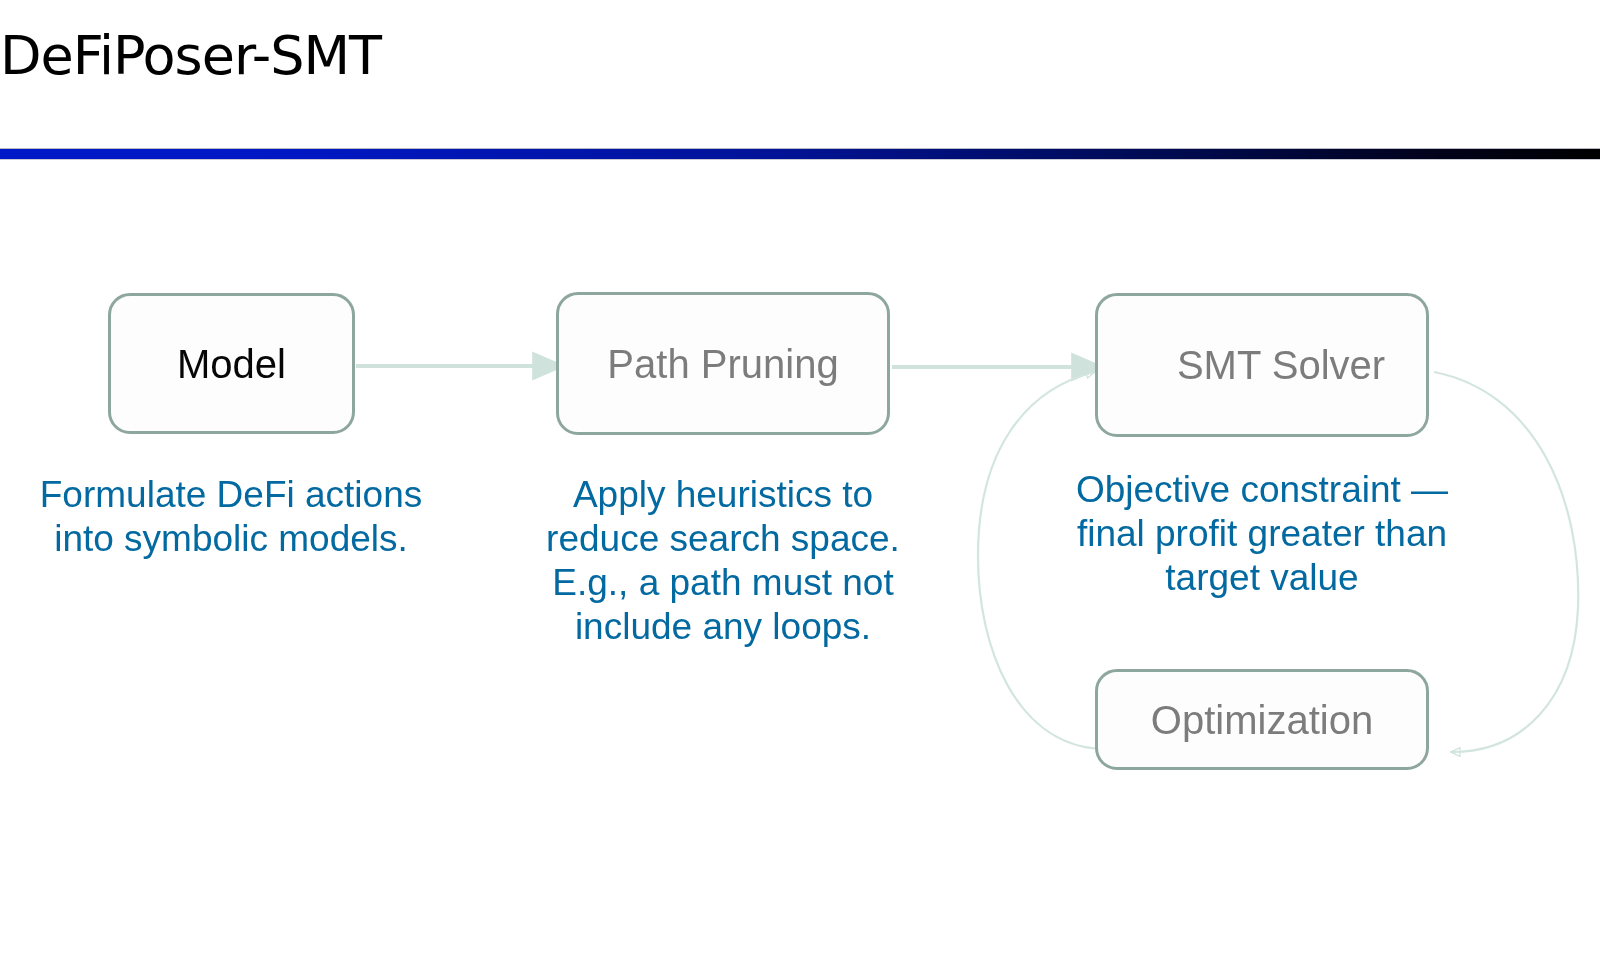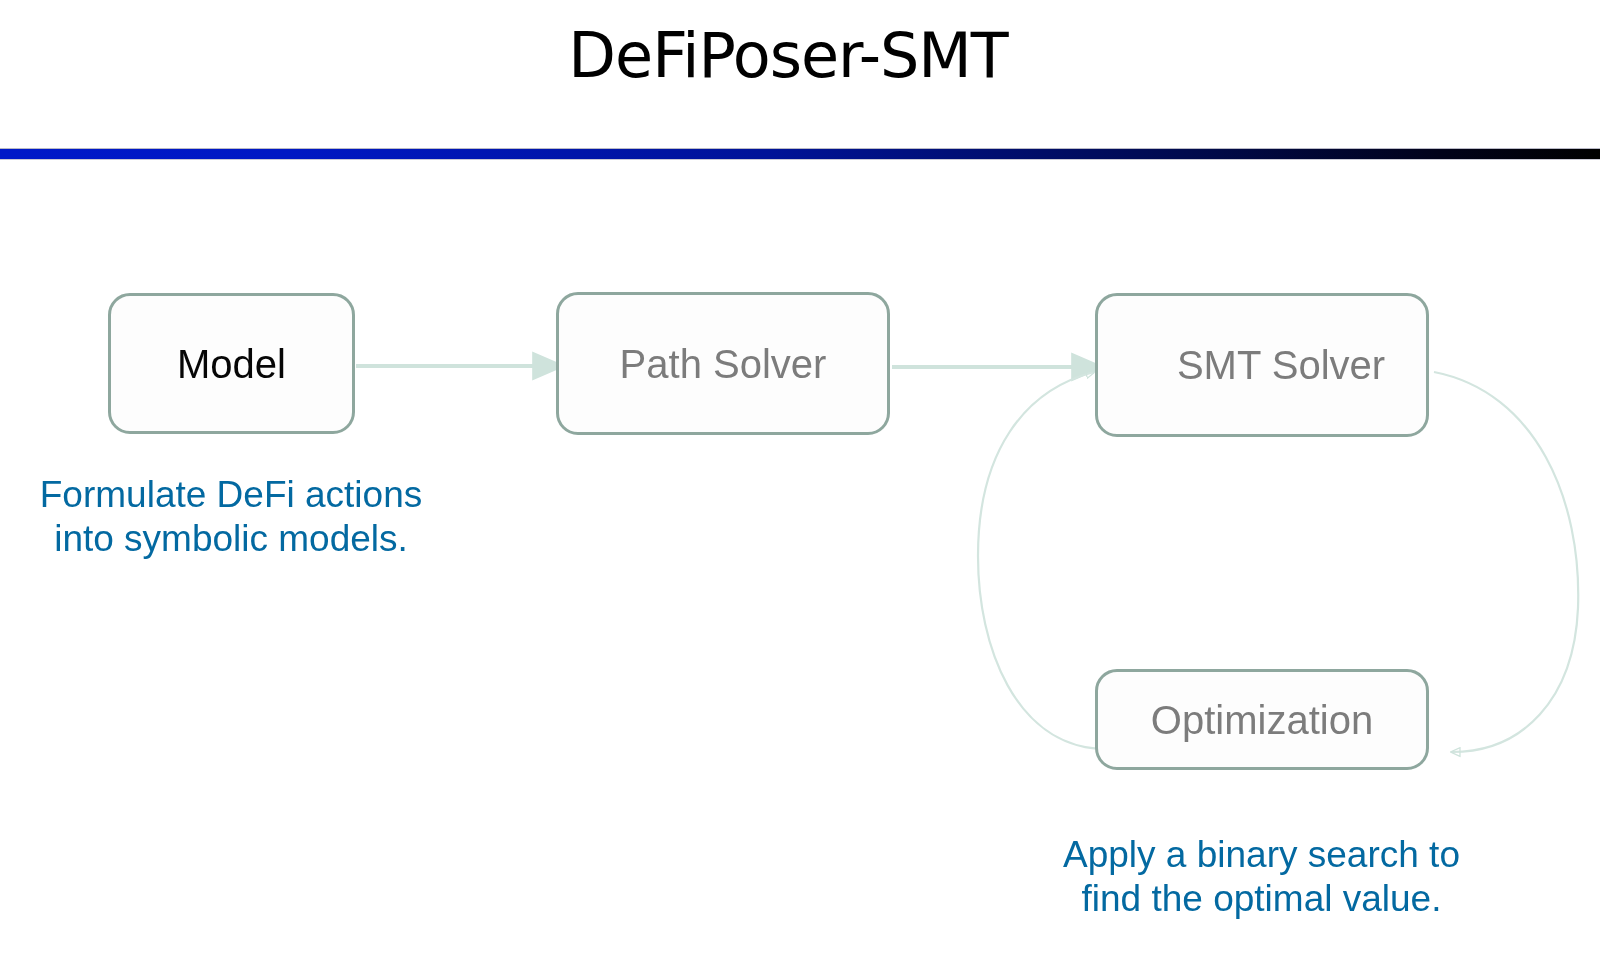--- a/index.html
+++ b/index.html
@@ -15,23 +15,23 @@
     font-family: "Liberation Sans", sans-serif;
     -webkit-font-smoothing: antialiased;
   }
 
   
   #slide-title {
     position: absolute;
     left: 0;
     top: 8px;
     width: 1576px;
-    text-align: center;
+    text-align: left;
     font-family: "DejaVu Sans", sans-serif;
-    font-size: 62px;
+    font-size: 54px;
     font-weight: 400;
     letter-spacing: -1px;
     color: #000000;
     line-height: 96px;
     white-space: nowrap;
   }
 
   
   #title-divider {
     position: absolute;
@@ -126,32 +126,37 @@
     <path d="M 1418 372 C 1520 392, 1566 500, 1562 608 C 1558 700, 1506 752, 1436 752" fill="none" stroke="#d3e5df" stroke-width="2.2" marker-end="url(#arrowhead-thin)"></path>
 
     <path d="M 1084 749 C 1000 744, 962 648, 962 556 C 962 452, 1008 390, 1078 372" fill="none" stroke="#d3e5df" stroke-width="2.2" marker-end="url(#arrowhead-thin)"></path>
   </svg>
 
   <div class="node-box accent-dark" id="node-model">
     <span>Model</span>
   </div>
 
   <div class="node-box accent-muted" id="node-path-pruning">
-    <span>Path Solver</span>
+    <span>Path Pruning</span>
   </div>
 
   <div class="node-box accent-muted" id="node-smt-solver">
     <span>SMT Solver</span>
   </div>
 
   <div class="node-box accent-muted" id="node-optimization">
     <span>Optimization</span>
   </div>
 
   <div class="caption" id="caption-model">Formulate DeFi actions
 into symbolic models.</div>
 
+  <div class="caption" id="caption-path-pruning">Apply heuristics to
+reduce search space.
+E.g., a path must not
+include any loops.</div>
 
+  <div class="caption" id="caption-smt-solver">Objective constraint —
+final profit greater than
+target value</div>
 
-  <div class="caption" id="caption-optimization">Apply a binary search to
-find the optimal value.</div>
 
 </div>
 
 </body></html>

